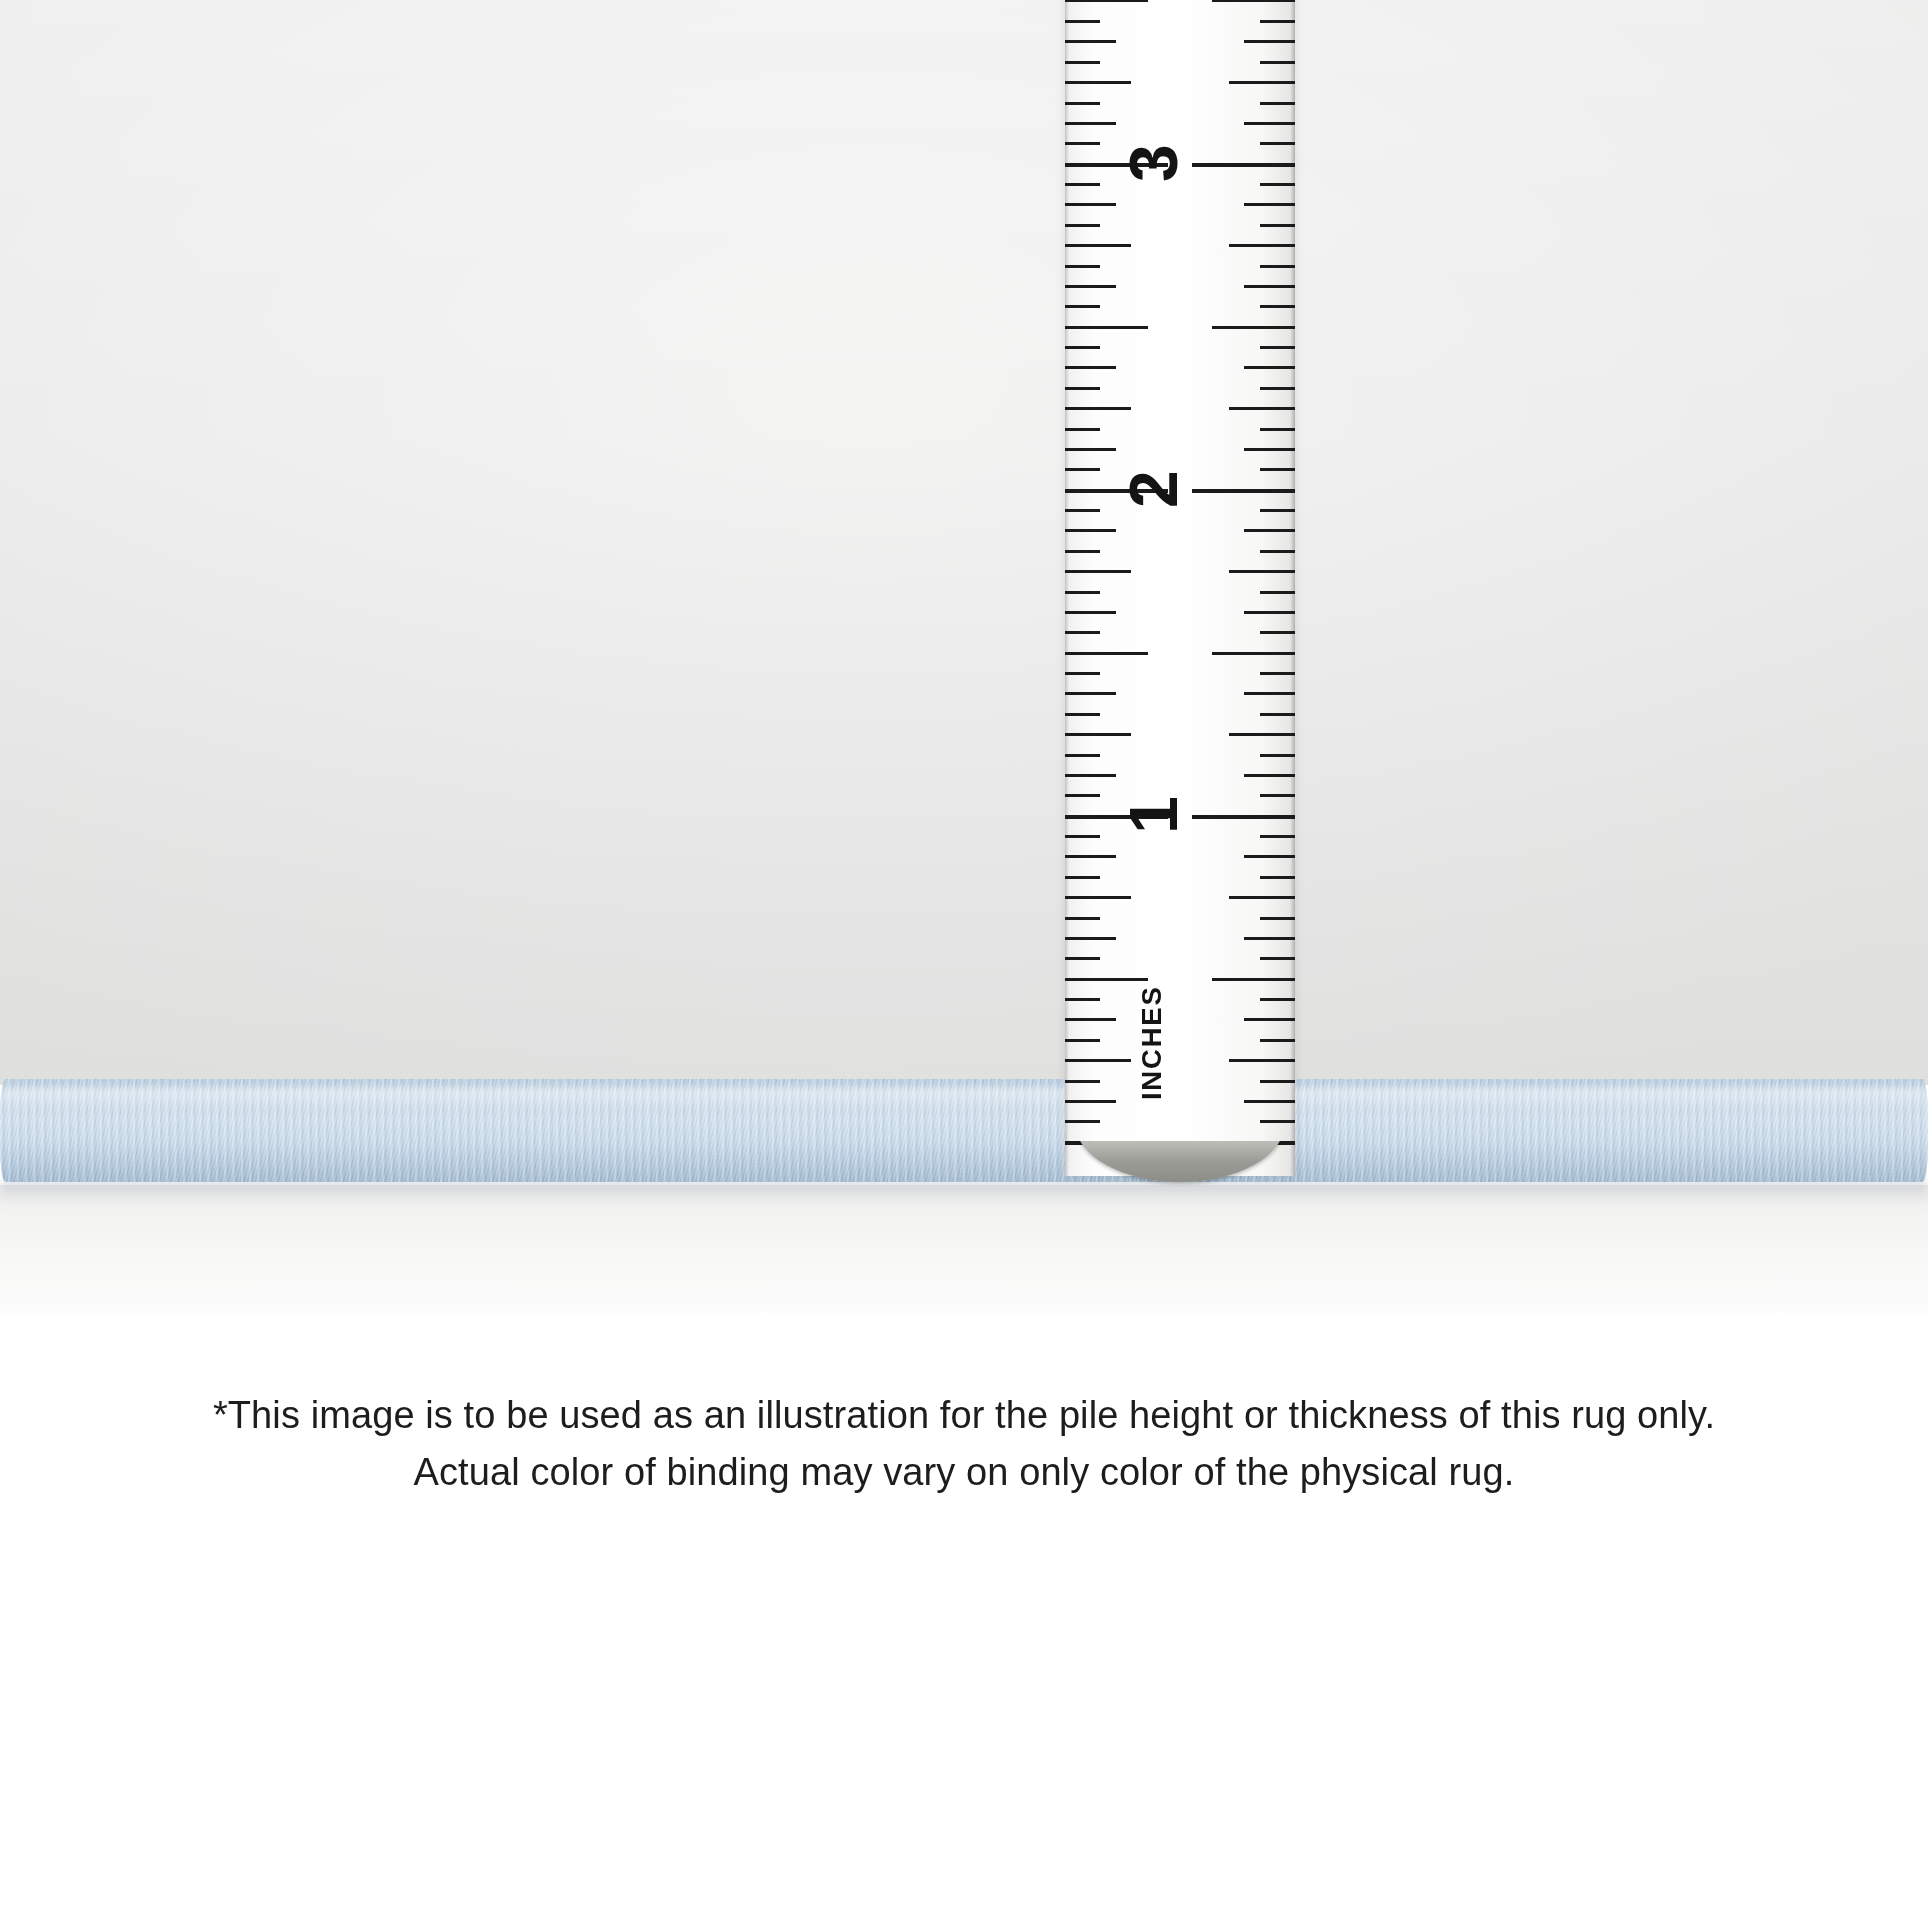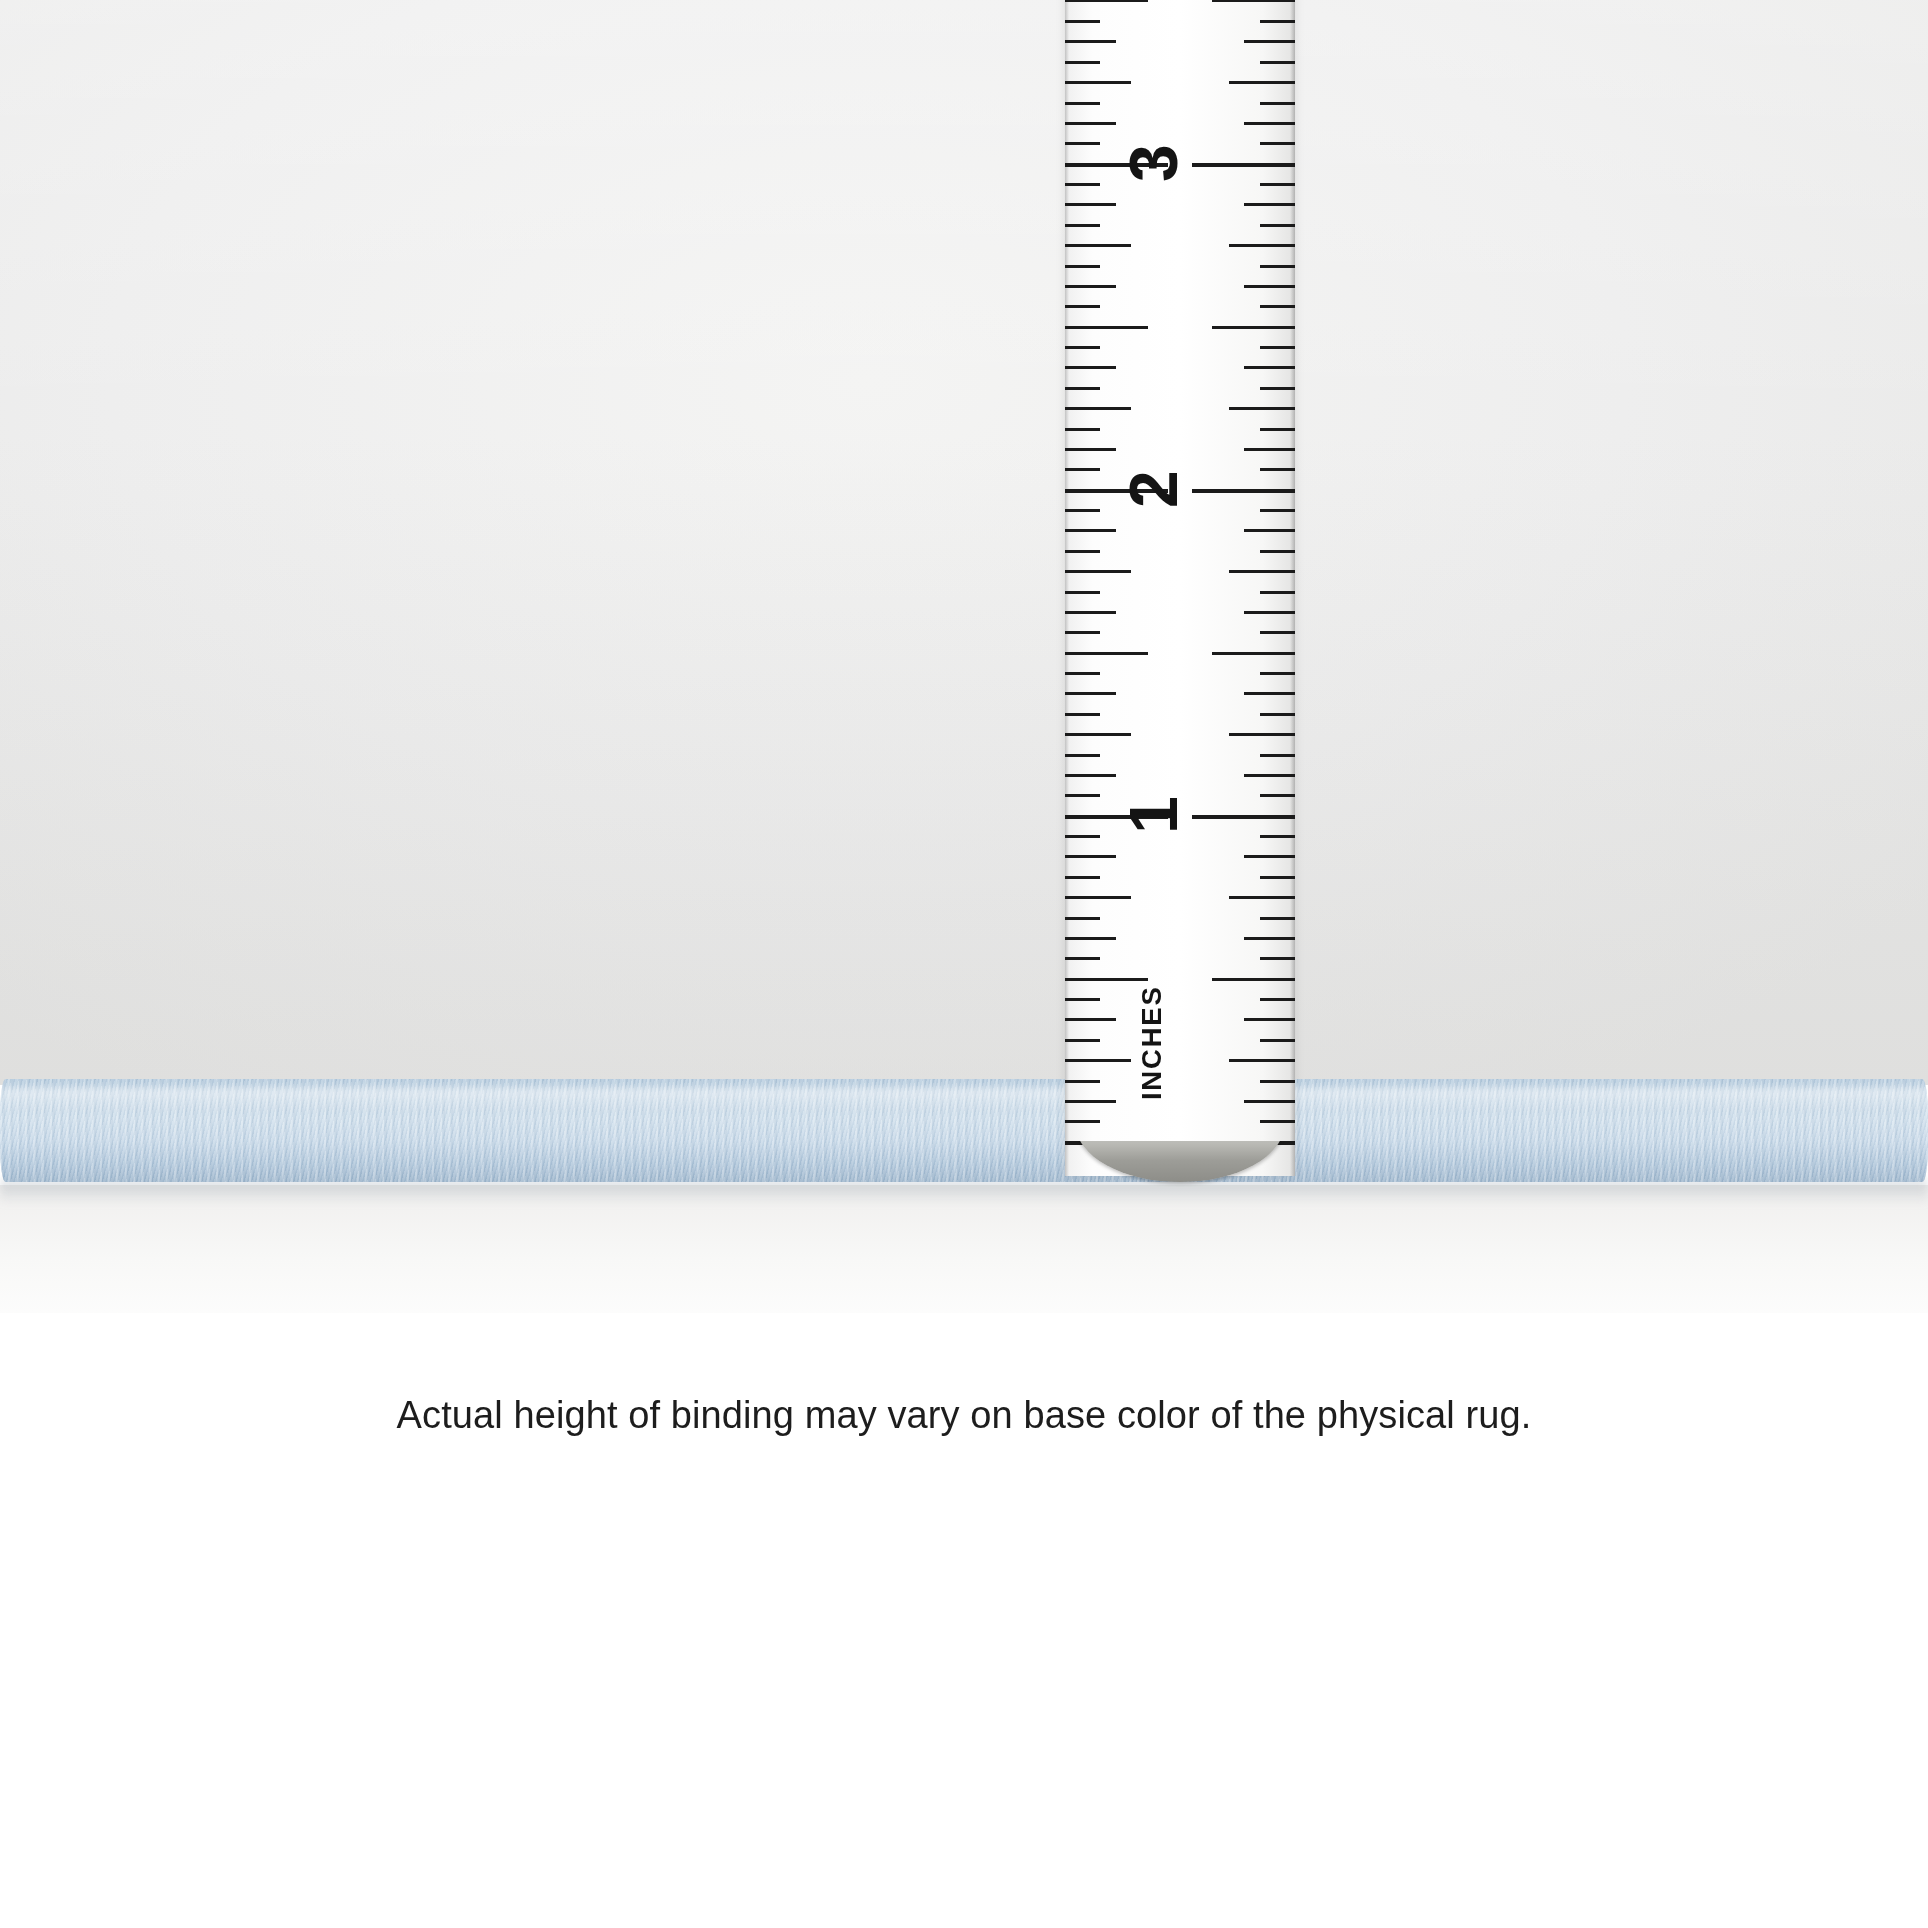--- a/index.html
+++ b/index.html
@@ -374,17 +374,18 @@
 
     <div class="ruler-tip">
       <div class="tip-metal">
         
       </div>
     </div>
 
   </div>
 
   <div class="caption">
-    <span class="caption-line">Actual height of binding may vary on base color of the physical rug.</span>
+    <span class="caption-line">*This image is to be used as an illustration for the pile height or thickness of this rug only.</span>
+    <span class="caption-line">Actual color of binding may vary on only color of the physical rug.</span>
   </div>
 
 </div>
 
 
 </body></html>

